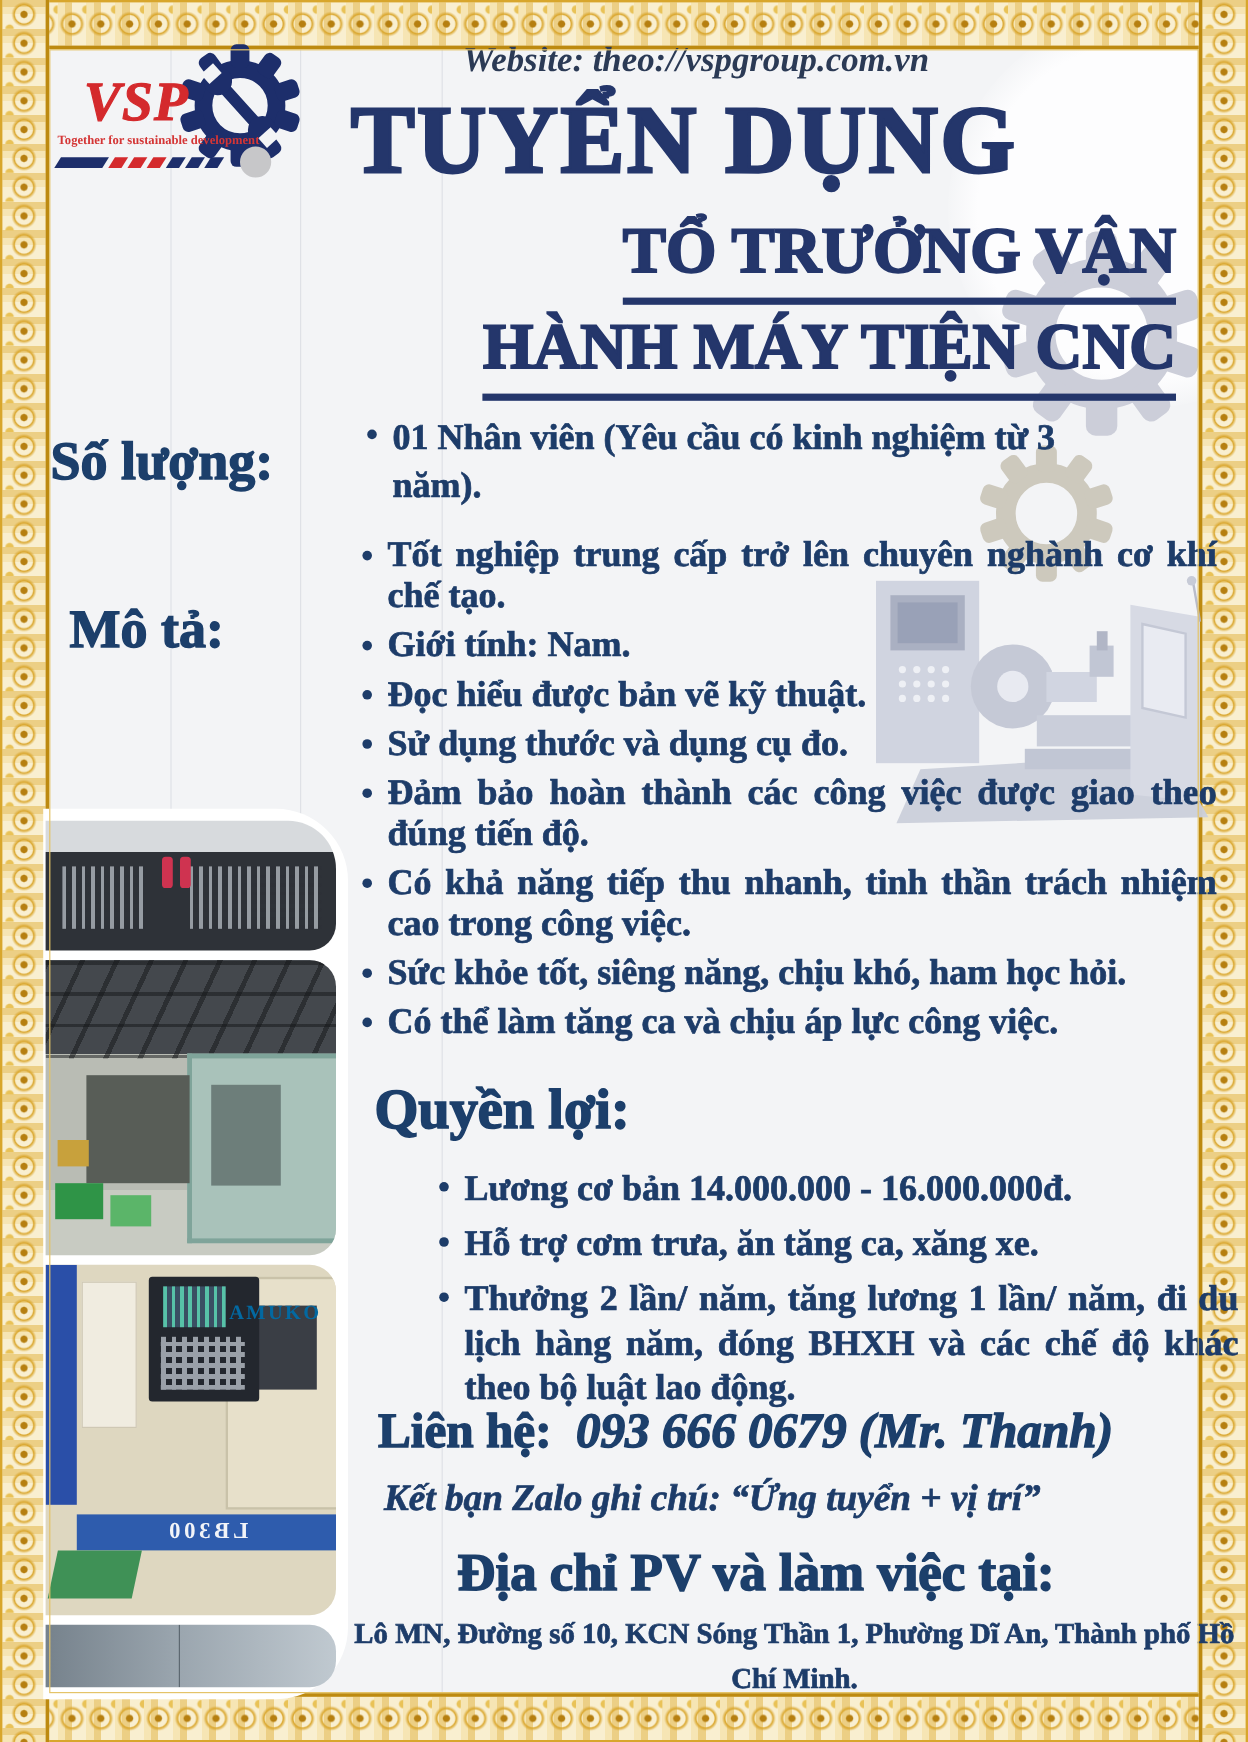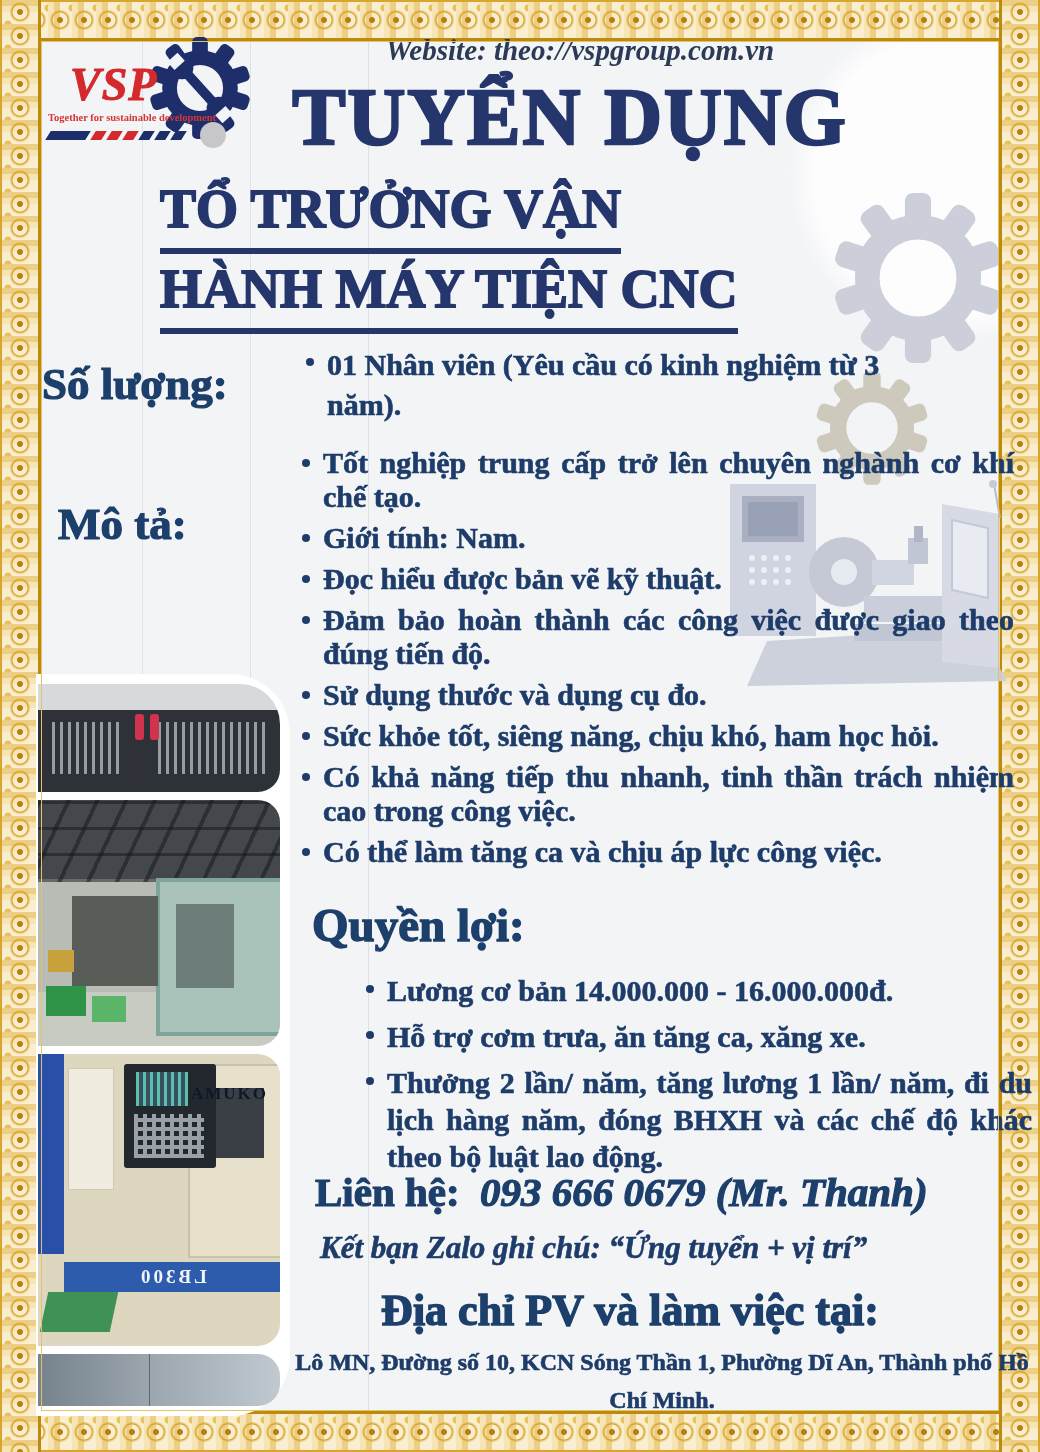--- a/index.html
+++ b/index.html
@@ -40,21 +40,21 @@
   .logo-dashes{position:absolute;left:0;top:95px;display:flex;gap:5px;align-items:center;}
   .dash{height:9px;transform:skewX(-32deg);}
   .dash.long{width:40px;background:#1d2e6b;}
   .dash.small{width:11px;}
   .dash.red{background:#d42a2d;} .dash.navy{background:#1d2e6b;}
   
   .website{position:absolute;left:250px;top:34px;width:660px;text-align:center;font-size:29px;
     font-style:italic;font-weight:bold;color:#2b3a55;z-index:2;}
   .title{position:absolute;left:210px;top:72px;width:720px;text-align:center;font-size:80px;
     font-weight:bold;color:#24366b;letter-spacing:2px;-webkit-text-stroke:2.5px #24366b;z-index:2;}
-  .subtitle{position:absolute;left:160px;width:820px;text-align:left;font-size:54px;font-weight:bold;
+  .subtitle{position:absolute;left:160px;width:820px;text-align:right;font-size:54px;font-weight:bold;
     color:#24366b;-webkit-text-stroke:1.8px #24366b;z-index:2;}
   .subtitle span{display:inline-block;border-bottom:6px solid #24366b;padding-bottom:8px;}
   .sub1{top:178px;} .sub2{top:258px;}
   
   .side-label{position:absolute;font-size:45px;font-weight:bold;color:#1c3f6b;
     -webkit-text-stroke:1.2px #1c3f6b;z-index:2;}
   .lbl-qty{left:42px;top:358px;} .lbl-desc{left:58px;top:498px;}
   
   ul.blist{list-style:none;margin:0;padding:0;z-index:2;position:absolute;}
   ul.blist li{position:relative;padding-left:27px;font-weight:bold;color:#1d3c69;
@@ -109,21 +109,21 @@
   .bin3{left:10px;top:150px;width:26px;height:22px;background:#c8a13c;}
   .p3{height:292px;background:#ded7c0;}
   .blue-col{position:absolute;left:0;top:0;width:26px;height:200px;background:#2a4fa8;}
   .cloth{position:absolute;left:30px;top:14px;width:44px;height:120px;background:#f0ece0;border:1px solid #cfc8b4;}
   .panel{position:absolute;left:86px;top:10px;width:92px;height:104px;background:#23272e;border-radius:3px;}
   .panel .screen{position:absolute;left:12px;top:8px;width:52px;height:34px;background:#3a4f63;
     background-image:repeating-linear-gradient(90deg,#57c2a8 0 3px,transparent 3px 7px);}
   .panel .keys{position:absolute;left:10px;top:50px;width:70px;height:44px;
     background-image:repeating-linear-gradient(90deg,#9aa0a8 0 4px,transparent 4px 9px),
       repeating-linear-gradient(0deg,#9aa0a8 0 4px,transparent 4px 9px);}
-  .brand{position:absolute;right:12px;top:30px;font-size:17px;font-weight:bold;letter-spacing:2px;color:#0f172a;text-align:center;}
+  .brand{position:absolute;right:12px;top:30px;font-size:17px;font-weight:bold;letter-spacing:2px;color:#0369a1;text-align:center;}
   .stripe{position:absolute;left:26px;top:208px;right:0;height:30px;background:#2e5cad;
     display:flex;align-items:center;justify-content:center;}
   .stripe .model{color:#f2f4f8;font-size:19px;font-weight:bold;letter-spacing:3px;transform:scaleX(-1);}
   .tray{position:absolute;left:6px;top:238px;width:70px;height:40px;background:#3f9156;transform:skewX(-12deg);}
   .p3 .machbody{position:absolute;left:150px;top:10px;width:95px;height:190px;background:#e7e0ca;
     border:2px solid #c9c2a9;}
   .p3 .machdoor{position:absolute;left:166px;top:34px;width:60px;height:70px;background:#3a3e45;}
   .p4{flex:1;background:linear-gradient(90deg,#76828c,#9aa5ae 45%,#c0c9d0);}
   .p4 .seam{position:absolute;left:46%;top:0;bottom:0;width:1px;background:#5d6871;}
   .hidden-defs{position:absolute;width:0;height:0;}
@@ -273,24 +273,24 @@
   <div class="side-label lbl-qty">Số lượng:</div>
   <ul class="blist qty-list">
       <li><span>01 Nhân viên (Yêu cầu có kinh nghiệm từ 3 năm).</span></li>
     </ul>
 
   <div class="side-label lbl-desc">Mô tả:</div>
   <ul class="blist desc-list">
       <li><span>Tốt nghiệp trung cấp trở lên chuyên nghành cơ khí chế tạo.</span></li>
       <li><span>Giới tính: Nam.</span></li>
       <li><span>Đọc hiểu được bản vẽ kỹ thuật.</span></li>
+      <li><span>Sử dụng thước và dụng cụ đo.</span></li>
       <li><span>Đảm bảo hoàn thành các công việc được giao theo đúng tiến độ.</span></li>
-      <li><span>Sử dụng thước và dụng cụ đo.</span></li>
+      <li><span>Có khả năng tiếp thu nhanh, tinh thần trách nhiệm cao trong công việc.</span></li>
       <li><span>Sức khỏe tốt, siêng năng, chịu khó, ham học hỏi.</span></li>
-      <li><span>Có khả năng tiếp thu nhanh, tinh thần trách nhiệm cao trong công việc.</span></li>
       <li><span>Có thể làm tăng ca và chịu áp lực công việc.</span></li>
     </ul>
 
   <div class="benefits-h">Quyền lợi:</div>
   <ul class="blist ben-list">
       <li><span>Lương cơ bản 14.000.000 - 16.000.000đ.</span></li>
       <li><span>Hỗ trợ cơm trưa, ăn tăng ca, xăng xe.</span></li>
       <li><span>Thưởng 2 lần/ năm, tăng lương 1 lần/ năm, đi du lịch hàng năm, đóng BHXH và các chế độ khác theo bộ luật lao động.</span></li>
     </ul>
 

